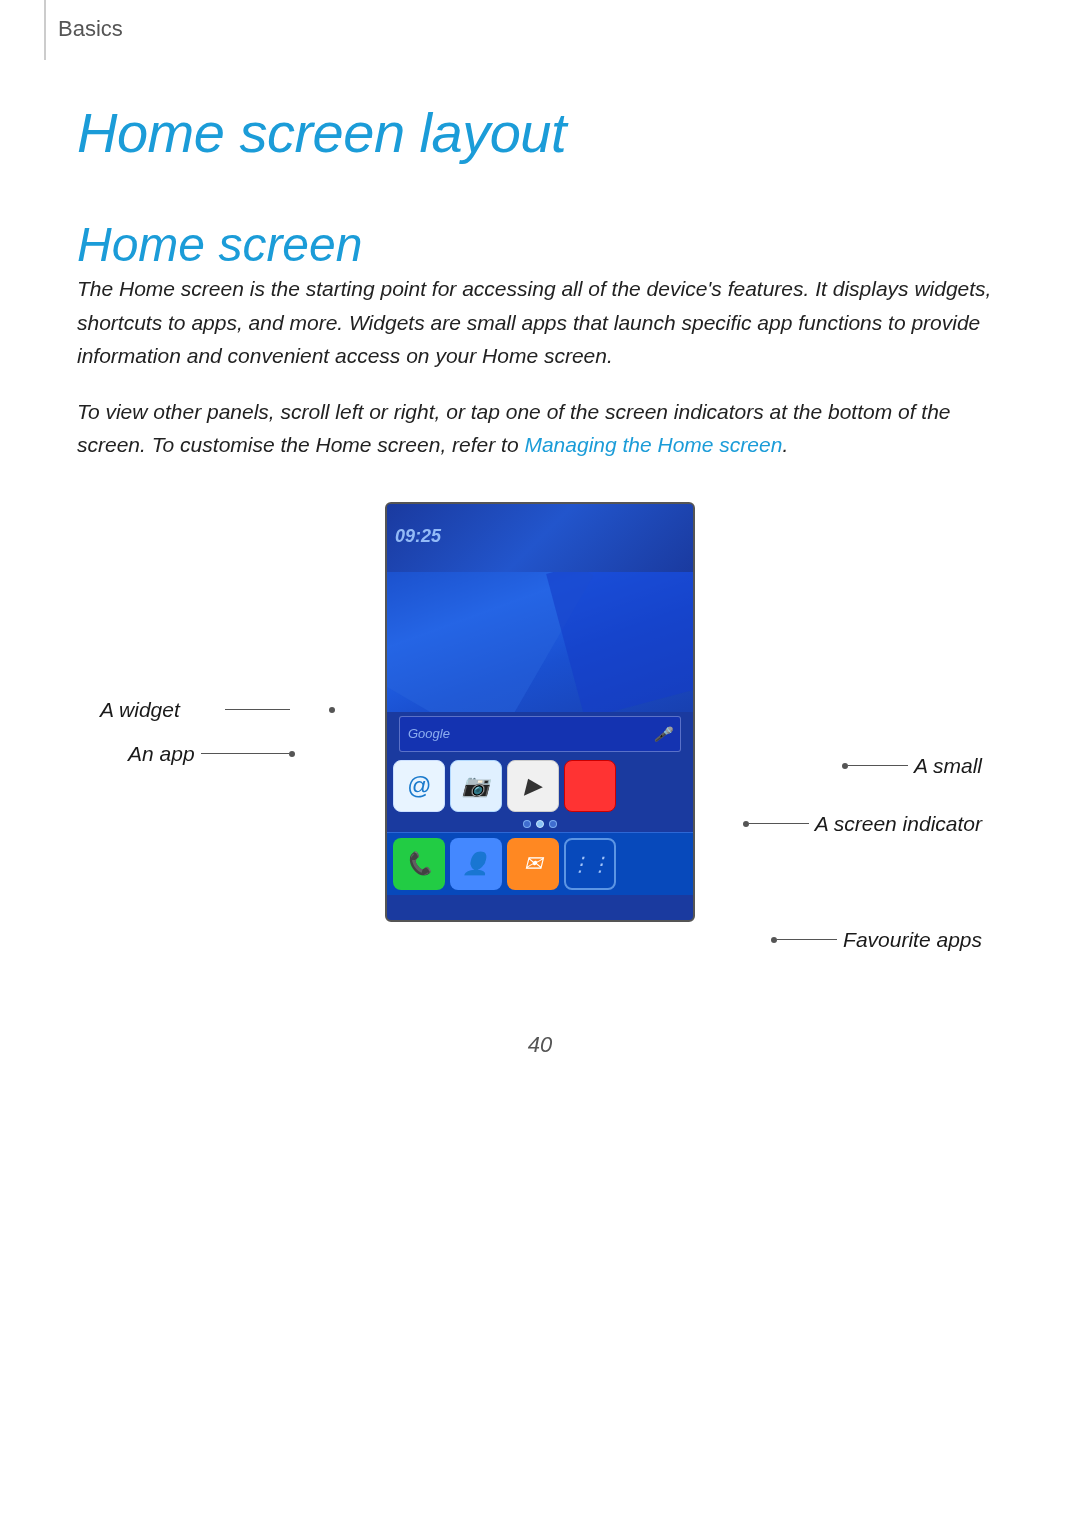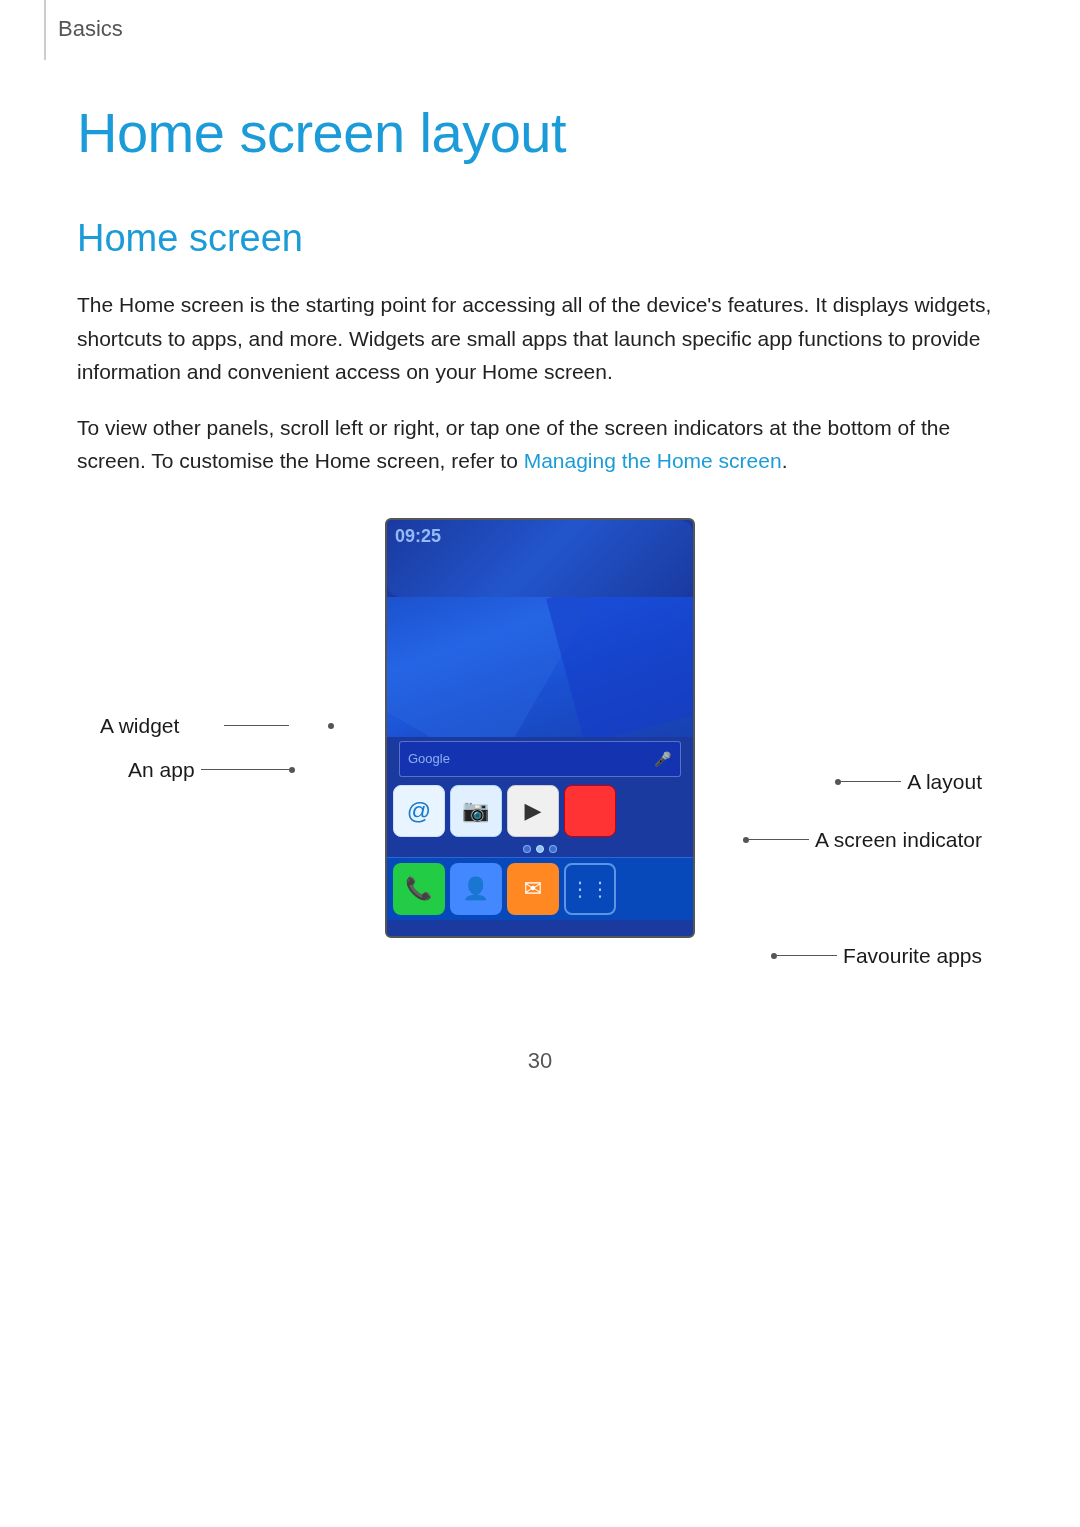--- a/index.html
+++ b/index.html
@@ -25,35 +25,35 @@
     .breadcrumb {
       position: absolute;
       left: 58px;
       top: 16px;
       font-size: 22px;
       color: #555555;
     }
 
     .page-content {
       padding: 100px 77px 60px 77px;
+      font-style: italic;
     }
 
     .main-title {
       font-size: 56px;
       font-weight: 300;
       color: #1b9cd8;
       margin-bottom: 52px;
       letter-spacing: -0.5px;
     }
 
     .section-title {
-      font-size: 38px;
+      font-size: 48px;
       font-weight: 500;
       color: #1b9cd8;
-      margin-bottom: 28px;
     }
 
     .body-text {
       font-size: 21px;
       line-height: 1.6;
       color: #222222;
       margin-bottom: 22px;
       max-width: 920px;
     }
 
@@ -78,26 +78,25 @@
       position: relative;
       border: 2px solid #555;
       border-radius: 6px;
       overflow: hidden;
       background: #1a3a9f;
     }
 
     
     .phone-top {
       background: linear-gradient(135deg, #1a3a9f 0%, #2255cc 50%, #1a3a9f 100%);
-      height: 77px;
+      height: 68px;
       position: relative;
       display: flex;
       align-items: flex-start;
-      padding: 6px 8px;
-      border-radius: 14px;
+      padding: 22px 8px;
     }
 
     .phone-time {
       color: #a0c8ff;
       font-size: 18px;
       font-weight: bold;
       opacity: 0.9;
     }
 
     
@@ -375,34 +374,34 @@
         <span style="width:6px;height:6px;border-radius:50%;background:#555;display:inline-block;flex-shrink:0;"></span>
       </div>
 
       <div class="lbl" style="left: 10px; top: 240px; margin-left: 28px;">
         <span style="font-size:21px; color:#1a1a1a;">An app</span>
         <span class="lbl-line" style="width:88px; margin-left:6px;"></span>
         <span style="width:6px;height:6px;border-radius:50%;background:#555;display:inline-block;flex-shrink:0;"></span>
       </div>
 
       <div class="lbl" style="right: 8px; top: 252px; flex-direction:row-reverse;">
-        <span style="font-size:21px; color:#1a1a1a;">A layout</span>
+        <span style="font-size:21px; color:#1a1a1a;">A small</span>
         <span class="lbl-line" style="width:60px; margin-right:6px;"></span>
         <span style="width:6px;height:6px;border-radius:50%;background:#555;display:inline-block;flex-shrink:0;"></span>
       </div>
 
       <div class="lbl" style="right: 8px; top: 310px; flex-direction:row-reverse;">
         <span style="font-size:21px; color:#1a1a1a;">A screen indicator</span>
         <span class="lbl-line" style="width:60px; margin-right:6px;"></span>
         <span style="width:6px;height:6px;border-radius:50%;background:#555;display:inline-block;flex-shrink:0;"></span>
       </div>
 
       <div class="lbl" style="right: 8px; top: 426px; flex-direction:row-reverse;">
         <span style="font-size:21px; color:#1a1a1a;">Favourite apps</span>
         <span class="lbl-line" style="width:60px; margin-right:6px;"></span>
         <span style="width:6px;height:6px;border-radius:50%;background:#555;display:inline-block;flex-shrink:0;"></span>
       </div>
 
     </div>
   </div>
 
-  <div class="page-number">30</div>
+  <div class="page-number">40</div>
 </div>
 
 </body></html>

